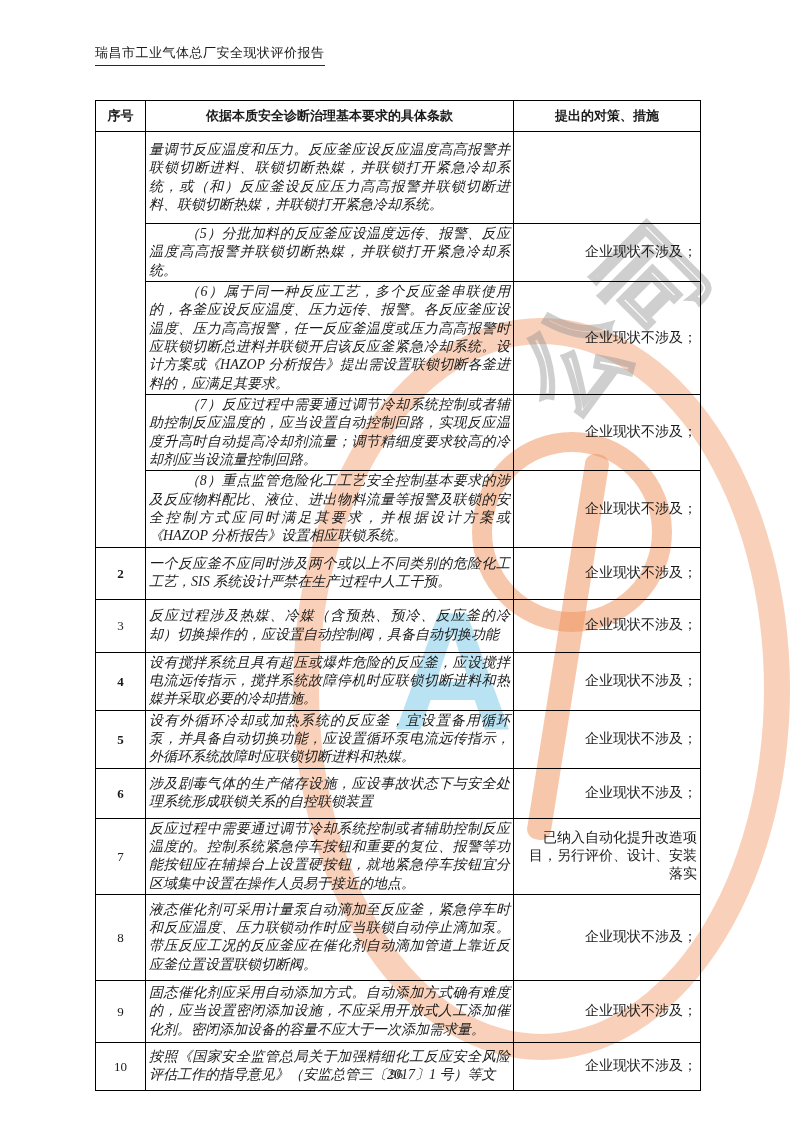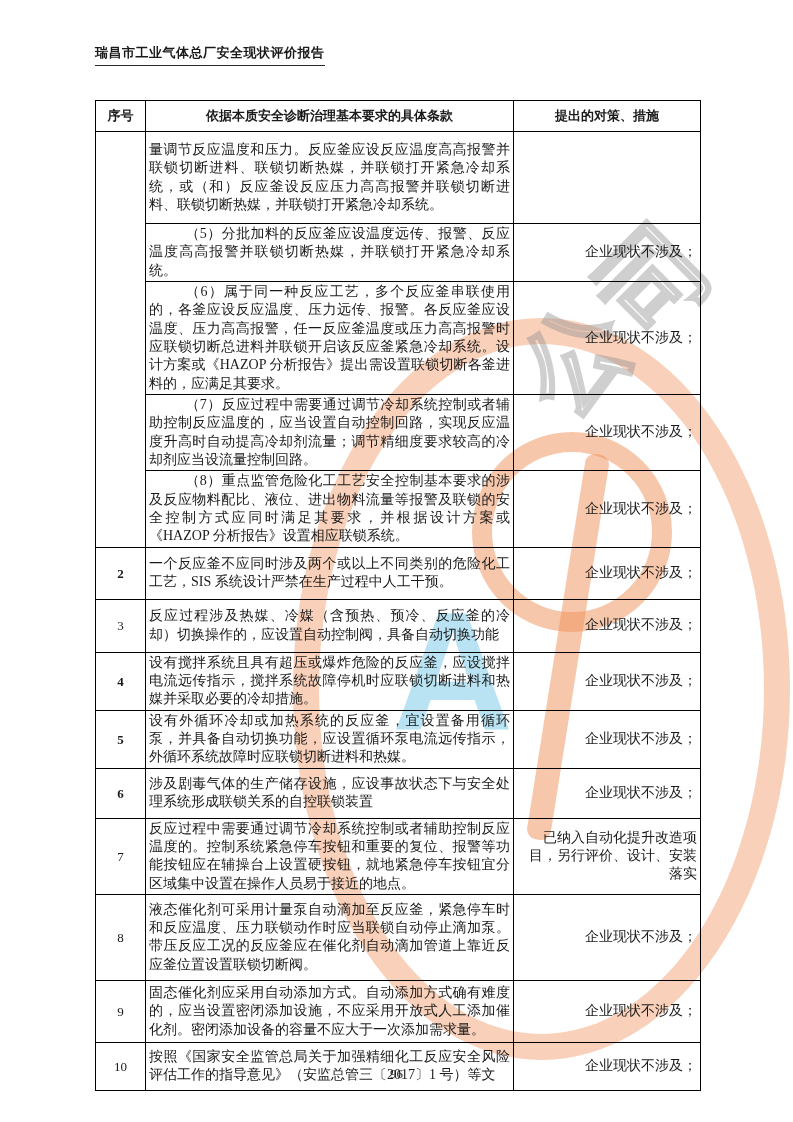--- a/index.html
+++ b/index.html
@@ -6,42 +6,42 @@
   .page{
     position:relative;width:793px;height:1122px;background:#ffffff;
     overflow:hidden;font-family:"Liberation Serif", serif;color:#1a1a1a;
   }
   
   .doc-header{
     position:absolute;left:95px;top:44px;width:605px;
     display:flex;justify-content:space-between;align-items:flex-end;
   }
   .doc-header .h-left,.doc-header .h-right{
-    font-weight:bold;font-size:13px;letter-spacing:.5px;
+    font-weight:normal;font-size:13px;letter-spacing:.5px;
     border-bottom:1.5px solid #2a2a2a;padding-bottom:3px;
   }
   
   table.req-table{
     position:absolute;left:95px;top:100px;width:605px;
     border-collapse:collapse;table-layout:fixed;
   }
   .req-table col.c-seq{width:50px;}
   .req-table col.c-clause{width:368px;}
   .req-table col.c-measure{width:187px;}
   .req-table th,.req-table td{
     border:1.5px solid #000;padding:1px 3px;
     font-size:14px;line-height:1.31;overflow:hidden;
   }
   .req-table th{
     font-weight:bold;font-size:13px;text-align:center;vertical-align:middle;
     height:26px;padding:2px;
   }
   td.seq{at:center;text-align:center;vertical-align:middle;font-size:13px;}
   td.seq-bold{font-weight:bold;}
-  td.clause{text-align:justify;vertical-align:middle;}
+  td.clause{text-align:justify;vertical-align:middle;font-style:italic;}
   td.clause.indent{text-indent:2.6em;}
   td.measure{vertical-align:middle;padding-left:6px;text-align:right;}
   tr.rh-a{height:92px;} tr.rh-b{height:38px;} tr.rh-c{height:106px;margin-top:8px;}
   tr.rh-d{height:72px;} tr.rh-e{height:72px;} tr.rh-f{height:52px;}
   tr.rh-g{height:53px;} tr.rh-h{height:52px;} tr.rh-i{height:53px;}
   tr.rh-j{height:50px;} tr.rh-k{height:76px;} tr.rh-l{height:86px;}
   tr.rh-m{height:62px;} tr.rh-n{height:48px;}
   
   .page-footer{
     position:absolute;left:0;top:1066px;width:100%;

